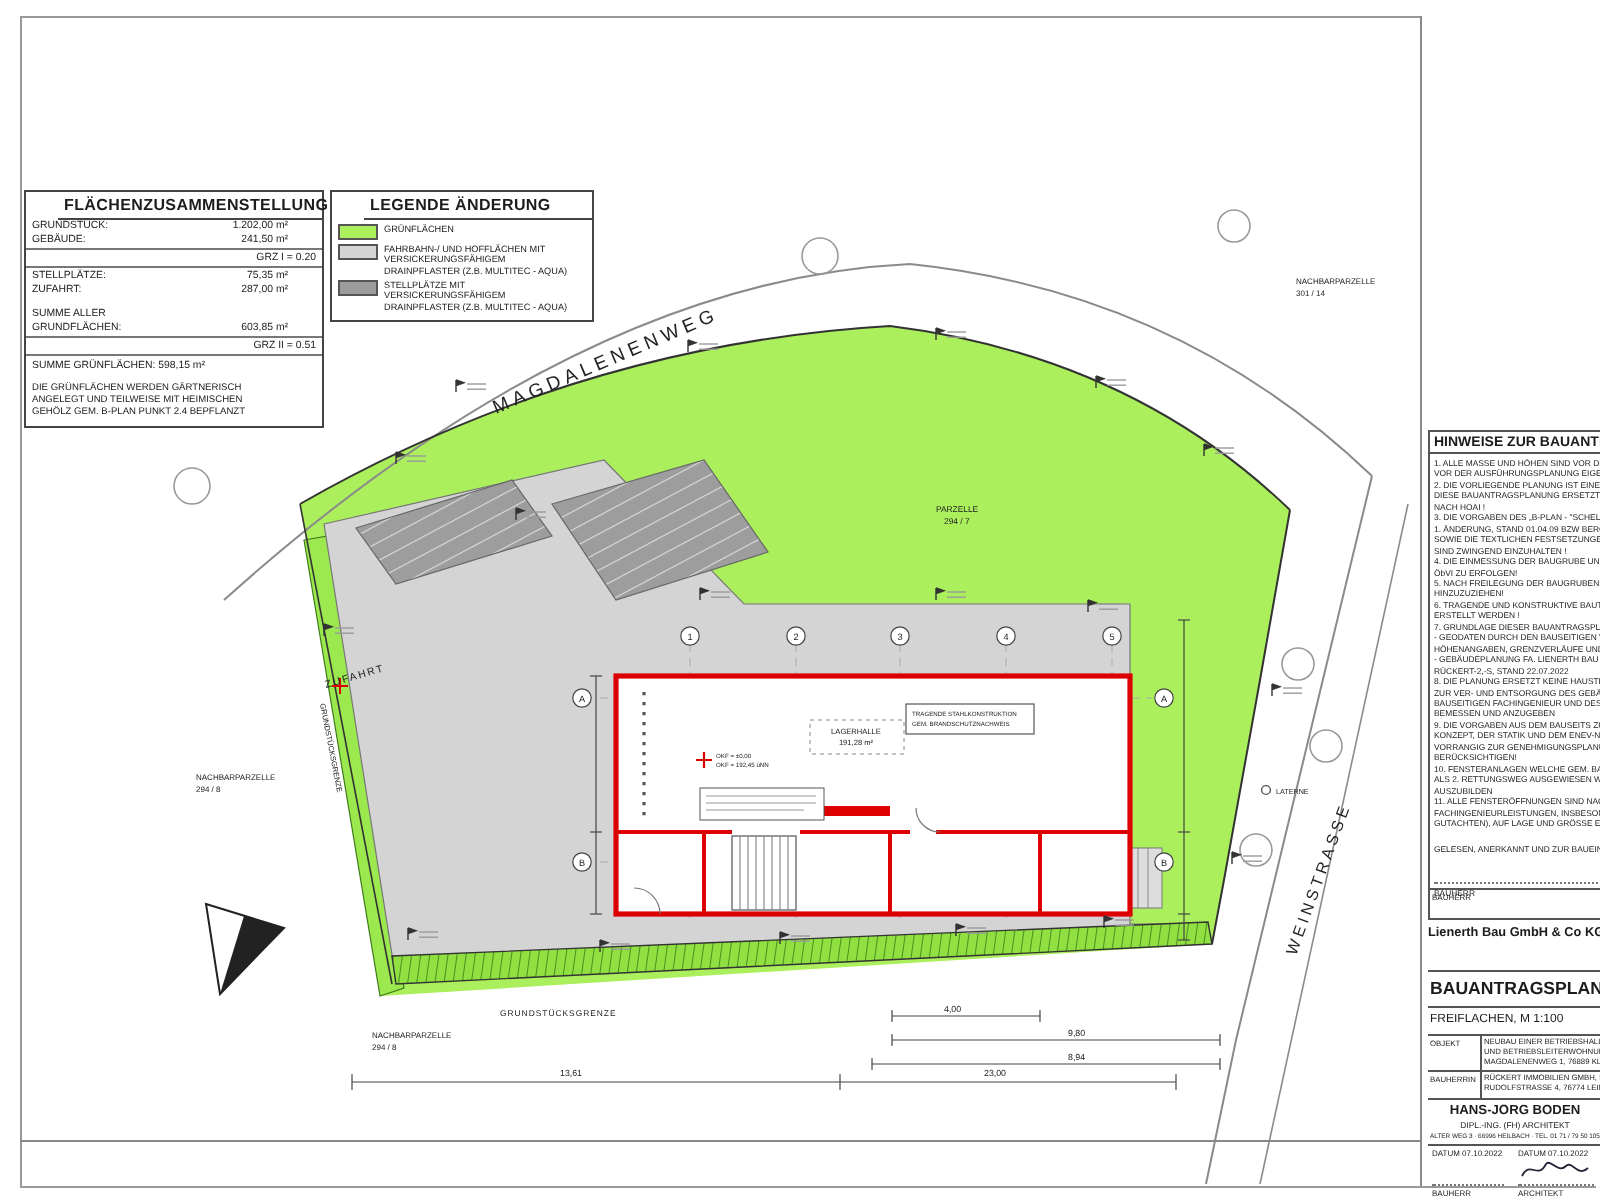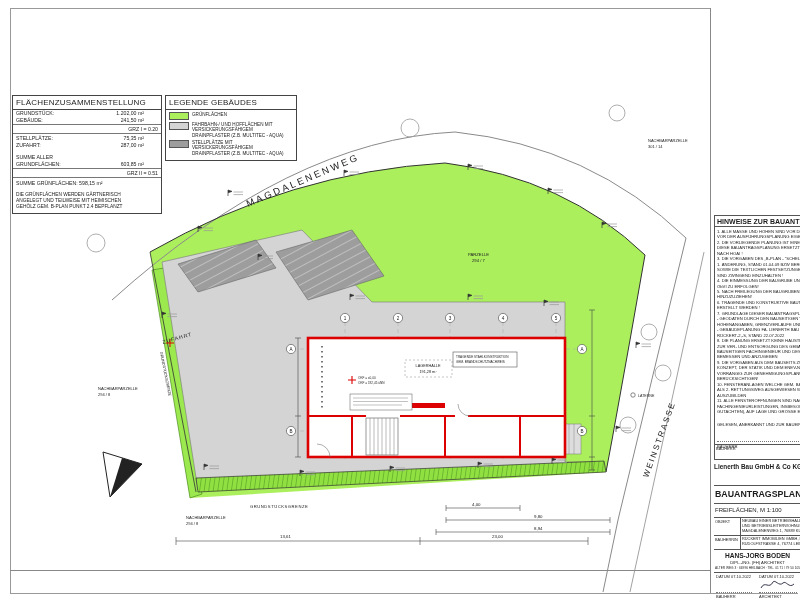--- a/index.html
+++ b/index.html
@@ -2,21 +2,21 @@
 <html><head>
 <meta charset="utf-8">
 <style>
   html,body{margin:0;padding:0;background:#fff;}
   #sheet{position:relative;width:800px;height:600px;background:#fff;overflow:hidden;
          font-family:"Liberation Sans",sans-serif;color:#1c1c1c;}
   .abs{position:absolute;}
   .frame{border:1px solid #999;}
   
   .infobox{background:#fff;border:1px solid #444;}
-  .ib-title{font-weight:normal;font-size:8px;padding:2px 3px;border-bottom:1px solid #444;letter-spacing:.2px;}
+  .ib-title{font-weight:bold;font-size:8px;padding:2px 3px;border-bottom:1px solid #444;letter-spacing:.2px;margin-left:16px;}
   .row{display:flex;font-size:5.2px;line-height:7px;padding:0 3px;}
   .row .lab{width:52%;}
   .row .val{width:48%;text-align:right;padding-right:14px;}
   .grz{font-size:5.2px;line-height:8px;text-align:right;padding:0 3px;border-top:1px solid #777;border-bottom:1px solid #777;}
   .smalltxt{font-size:4.8px;line-height:6px;padding:0 3px;}
   .leg-item{display:flex;align-items:flex-start;padding:1.5px 3px 0 3px;}
   .leg-swatch{width:18px;height:6px;border:0.5px solid #555;flex:none;margin-top:.5px;}
   .leg-text{font-size:4.6px;line-height:5.6px;padding-left:3px;}
   
   #rightcol{position:absolute;left:710px;top:8px;width:90px;height:585px;background:#fff;border-left:1px solid #888;}
@@ -287,21 +287,21 @@
     <div class="grz">GRZ II = 0.51</div>
     <div class="row" style="padding-top:2px">
         <span>SUMME GRÜNFLÄCHEN: 598,15 m²</span>
       </div>
     <div class="smalltxt" style="padding-top:5px">DIE GRÜNFLÄCHEN WERDEN GÄRTNERISCH</div>
     <div class="smalltxt">ANGELEGT UND TEILWEISE MIT HEIMISCHEN</div>
     <div class="smalltxt" style="padding-bottom:3px">GEHÖLZ GEM. B-PLAN PUNKT 2.4 BEPFLANZT</div>
   </div>
 
   <div class="abs infobox" style="left:165px;top:95px;width:130px;">
-    <div class="ib-title">LEGENDE GEBÄUDES</div>
+    <div class="ib-title">LEGENDE ÄNDERUNG</div>
     <div class="leg-item">
       <span class="leg-swatch" style="background: rgb(171, 239, 93);"></span>
       <span class="leg-text">GRÜNFLÄCHEN</span>
     </div>
     <div class="leg-item">
       <span class="leg-swatch" style="background: rgb(212, 212, 212);"></span>
       <span class="leg-text"><span>FAHRBAHN-/ UND HOFFLÄCHEN MIT</span><br><span>VERSICKERUNGSFÄHIGEM</span><br><span>DRAINPFLASTER (Z.B. MULTITEC - AQUA)</span></span>
     </div>
     <div class="leg-item" style="padding-bottom:3px">
       <span class="leg-swatch" style="background: rgb(157, 157, 157);"></span>

